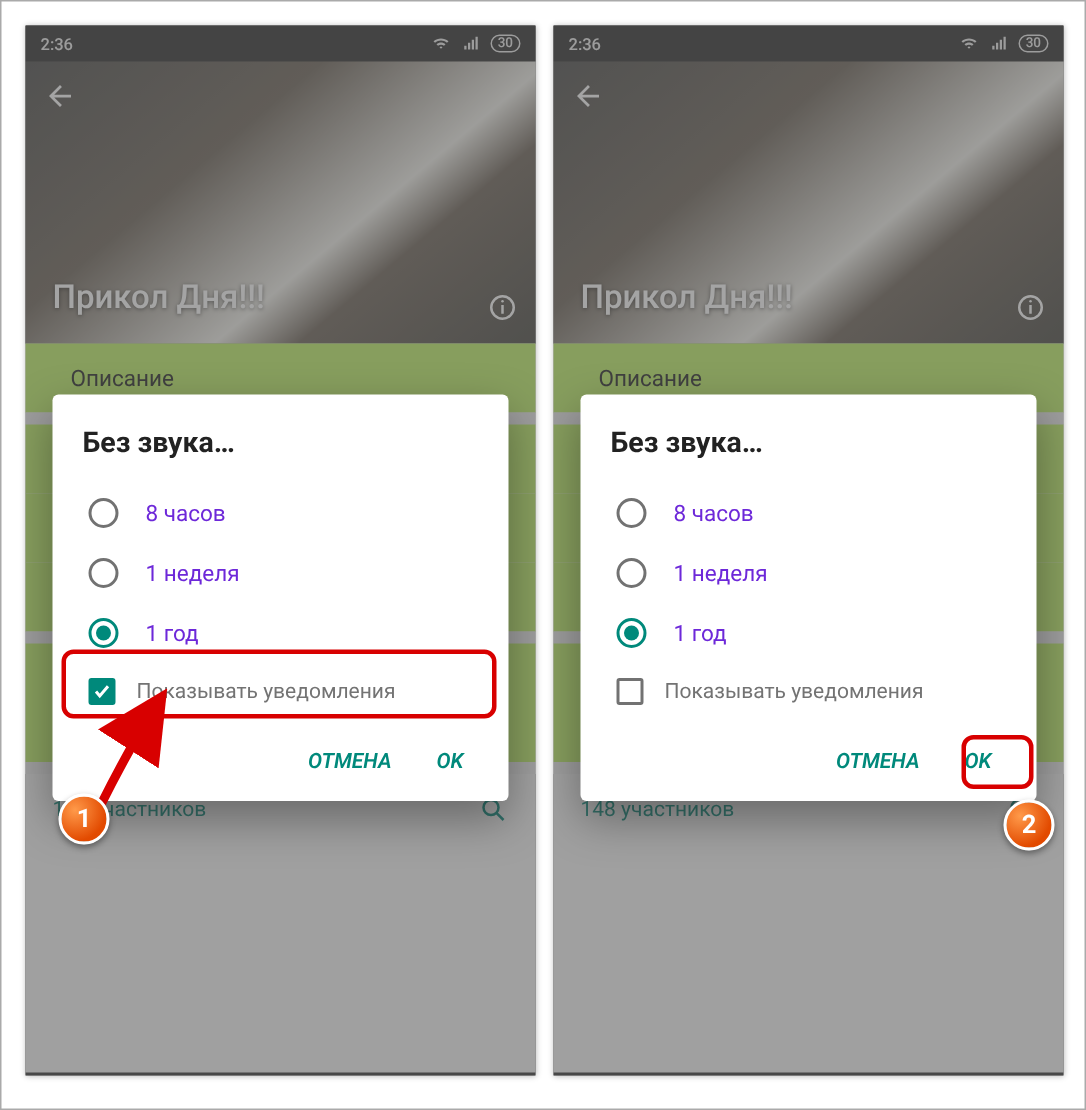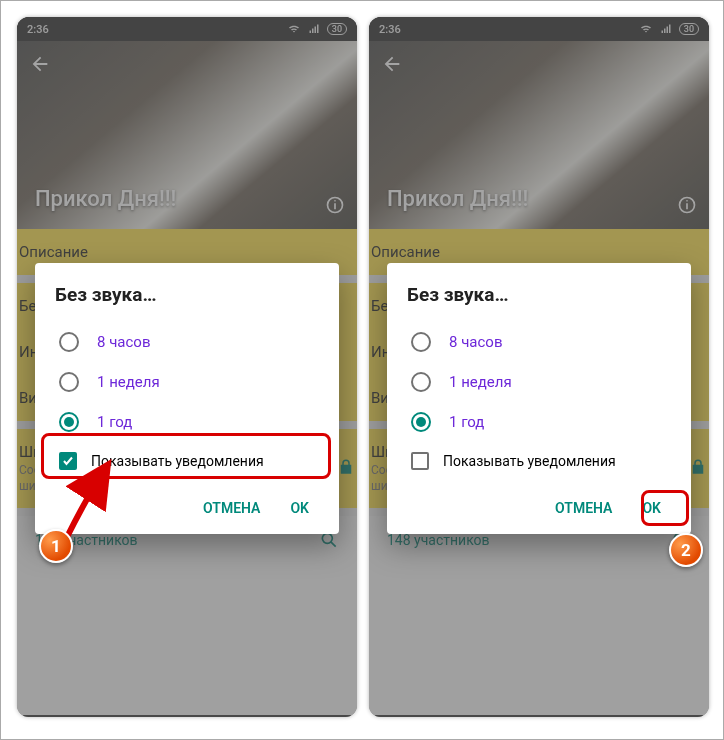--- a/index.html
+++ b/index.html
@@ -17,21 +17,21 @@
       display: flex;
       gap: 12px;
       padding: 16px;
       justify-content: center;
     }
     .phone {
       width: 340px;
       height: 700px;
       position: relative;
       background: #333;
-      border-radius: 12px;
+      border-radius: 0;
       overflow: hidden;
       box-shadow: 0 0 4px rgba(0,0,0,0.3);
     }
     .statusbar {
       height: 24px;
       background: #2a2a2a;
       color: #eee;
       display: flex;
       align-items: center;
       justify-content: space-between;
@@ -60,22 +60,22 @@
       font-weight: 500;
       text-shadow: 0 1px 3px rgba(0,0,0,.6);
     }
     .info-icon {
       position: absolute;
       right: 12px; bottom: 10px;
       color: #fff;
     }
     .content { background: #f6f6f6; height: calc(100% - 214px); position: relative; }
     .row {
-      padding: 14px 2px;
-      background: #fde047;
+      padding: 14px 30px;
+      background: #bef264;
       font-size: 15px;
       color: #222;
     }
     .row .sub { font-size: 12px; color: #7a7a7a; margin-top: 2px; line-height: 1.3; }
     .row.withicon { display: flex; justify-content: space-between; align-items: center; }
     .gap { height: 8px; background: #f0f0f0; }
     .participants { color: #0a8d7d; font-size: 14px; padding: 14px 18px; display: flex; justify-content: space-between; align-items: center; }
     .dim-overlay {
       position: absolute; inset: 0;
       background: rgba(90,90,90,0.55);
@@ -112,35 +112,36 @@
     .radio.selected { border-color: #00897b; }
     .radio.selected::after {
       content: ""; position: absolute;
       top: 3px; left: 3px; right: 3px; bottom: 3px;
       background: #00897b; border-radius: 50%;
     }
     .check-row {
       display: flex; align-items: center; gap: 14px;
       padding: 10px 4px;
       font-size: 14px;
-      color: #000000;
+      color: #737373;
     }
     .checkbox {
       width: 18px; height: 18px;
       border: 2px solid #727272;
       border-radius: 2px;
       flex-shrink: 0;
       display: flex; align-items: center; justify-content: center;
     }
     .checkbox.checked { background: #00897b; border-color: #00897b; }
     .checkbox.checked svg { display: block; }
     .checkbox svg { display: none; }
     .dialog-actions {
       display: flex; justify-content: flex-end; gap: 10px;
       padding-top: 12px;
+      font-style: italic;
     }
     .dlg-btn {
       color: #00897b;
       font-size: 14px;
       font-weight: 600;
       padding: 8px 10px;
       border-radius: 3px;
     }
     .anno-box {
       position: absolute;

